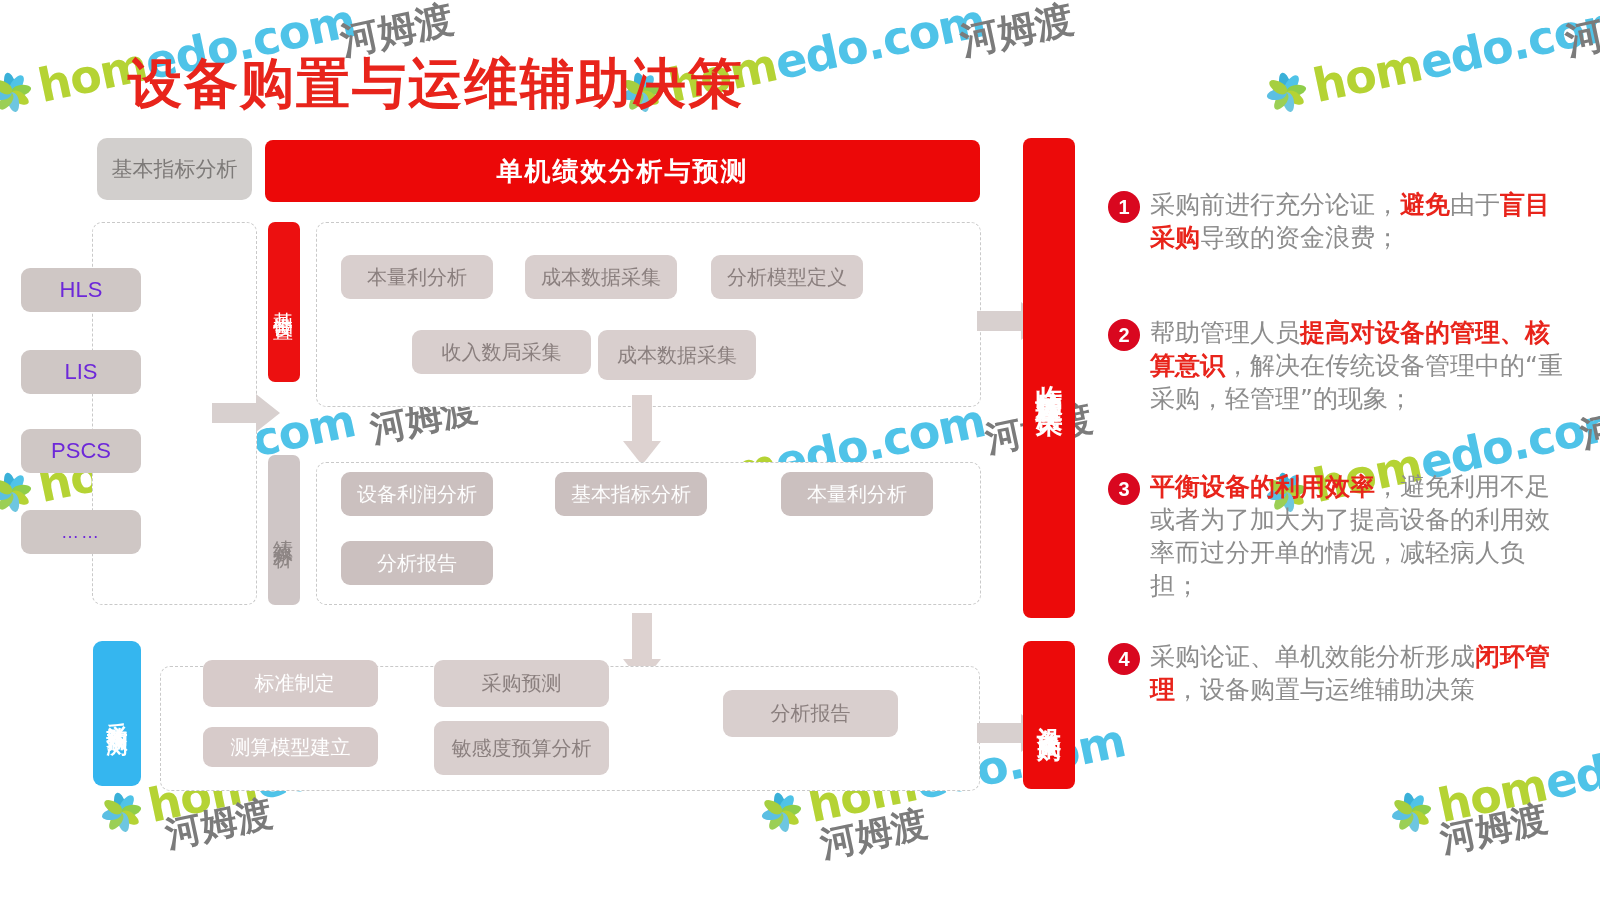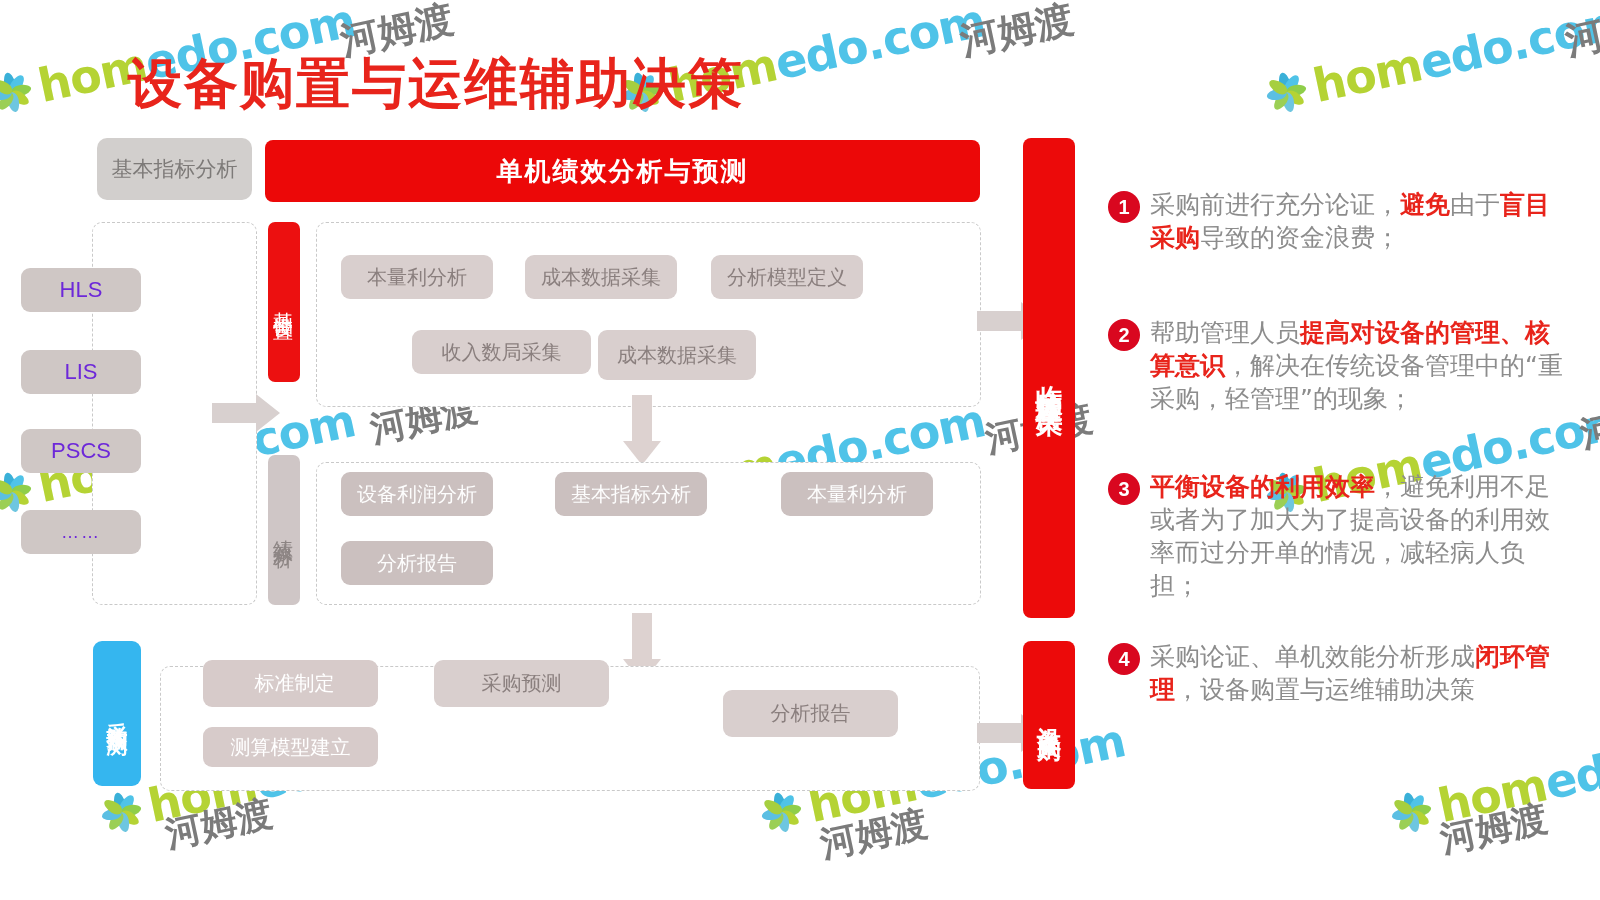--- a/index.html
+++ b/index.html
@@ -302,20 +302,21 @@
     <div class="pill" style="position:absolute; left:24px; top:78px; width:152px; height:44px;">分析报告</div>
   </div>
 
   <div class="arrow-d" style="left:632px; top:613px;"></div>
 
   <div class="panel" style="left:160px; top:666px; width:820px; height:125px;">
     <div class="pill lite2" style="position:absolute; left:42px; top:-7px; width:175px; height:47px;padding-left:16px;">标准制定</div>
     <div class="pill lite2" style="position:absolute; left:42px; top:60px; width:175px; height:40px;">测算模型建立</div>
 
     <div class="pill lite" style="position:absolute; left:273px; top:-7px; width:175px; height:47px;">采购预测</div>
+    <div class="pill lite" style="position:absolute; left:273px; top:54px; width:175px; height:54px;">敏感度预算分析</div>
 
     <div class="pill lite" style="position:absolute; left:562px; top:23px; width:175px; height:47px;">分析报告</div>
   </div>
 
   <div class="arrow-r" style="left:977px; top:311px;"></div>
   <div class="arrow-r" style="left:977px; top:723px;"></div>
 
   <div class="outbar" style="left:1023px; top:138px; width:52px; height:480px;">临床管理决策</div>
   <div class="outbar" style="left:1023px; top:641px; width:52px; height:148px; letter-spacing:4px; font-size:24px;">设备采购</div>
 

